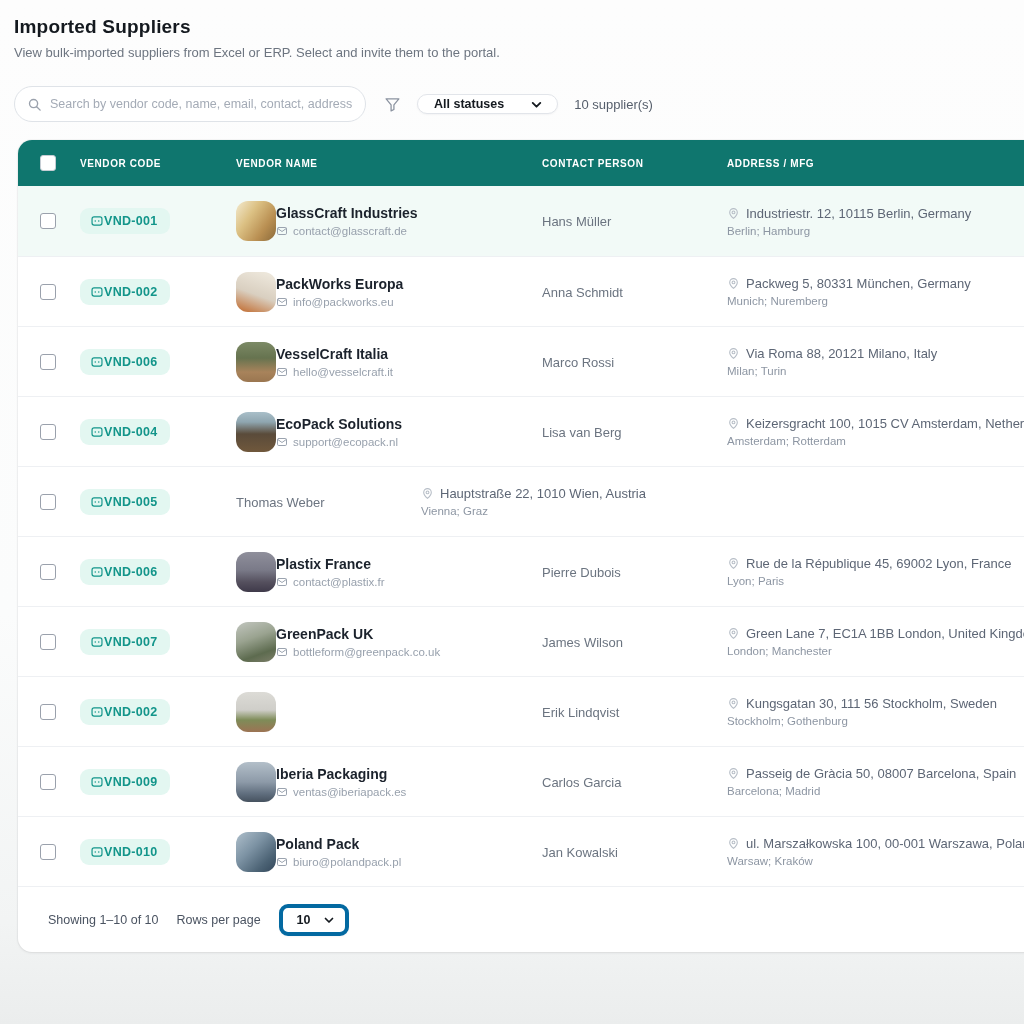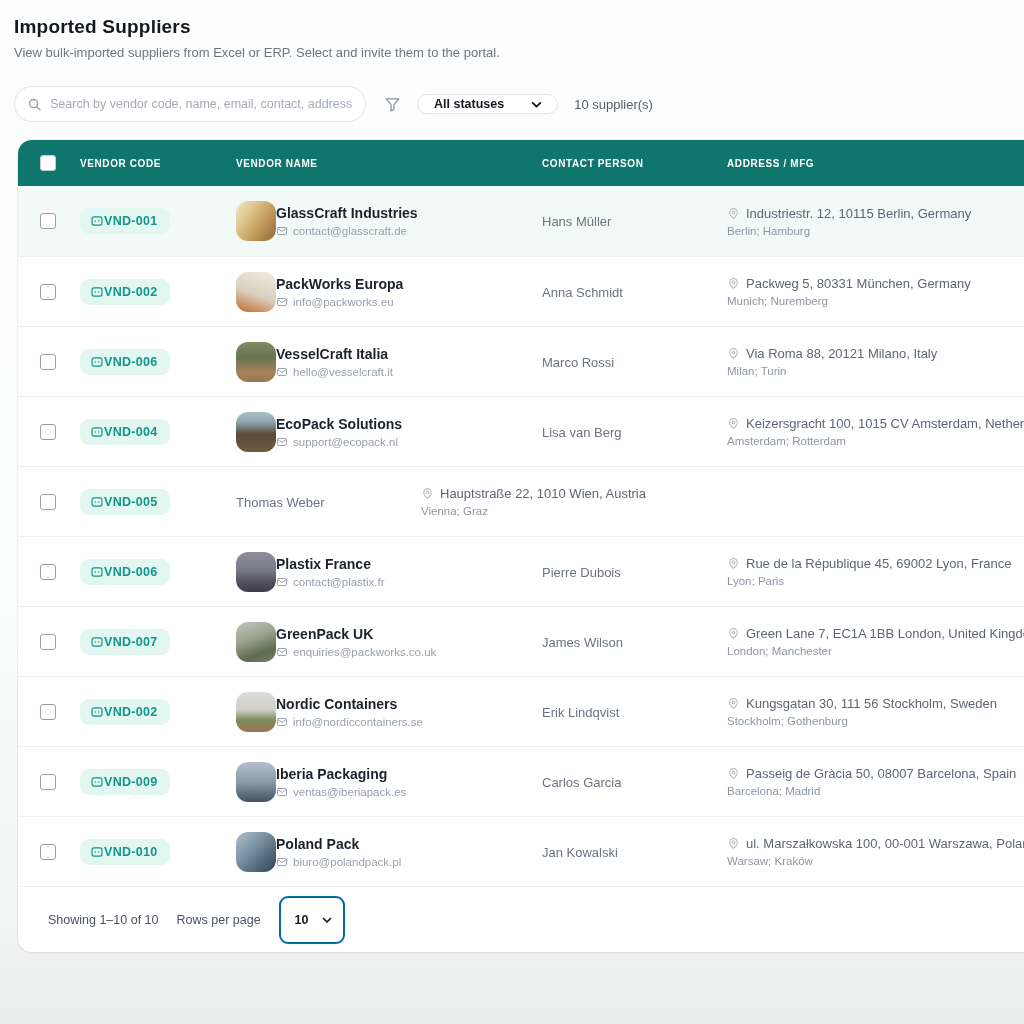--- a/index.html
+++ b/index.html
@@ -72,22 +72,22 @@
   .contact-name { font-size:13px; color:#6b7480; }
   .addr-line1 { display:flex; align-items:center; gap:6px; font-size:13px; color:#5d6675; white-space:nowrap; }
   .addr-line2 { margin-top:4px; font-size:11.5px; color:#8d96a3; white-space:nowrap; }
 
   .tfoot {
     display:flex; align-items:center; height:66px; border-top:1px solid #eef0f3;
     padding-left:30px; border-radius:0 0 14px 14px; gap:18px;
   }
   .foot-text { font-size:12.5px; color:#4a5361; }
   .rpp-select {
-    display:flex; align-items:center; gap:12px; height:48px; background:#fff;
-    border:2px solid #0369a1; border-radius:9px; padding:0 10px 0 14px;
+    display:flex; align-items:center; gap:12px; height:32px; background:#fff;
+    border:4px solid #0369a1; border-radius:9px; padding:0 10px 0 14px;
     box-shadow:0 1px 2px rgba(20,30,40,.04); cursor:pointer;
   }
   .rpp-select .sel-label { font-size:12.5px; font-weight:700; color:#14191f; }
 </style>
 </head>
 <body>
 
 <div class="page-header">
   <div class="page-title">Imported Suppliers</div>
   <div class="page-subtitle">View bulk-imported suppliers from Excel or ERP. Select and invite them to the portal.</div>
@@ -382,21 +382,21 @@
     </div>
     <div class="col-name name-cell">
       <div class="avatar" style="background: linear-gradient(160deg, rgb(194, 198, 191) 0%, rgb(154, 163, 144) 40%, rgb(93, 107, 79) 75%, rgb(125, 127, 106) 100%);"></div>
       <div>
         <div class="v-name">GreenPack UK</div>
         <div class="email-line">
           <svg width="12" height="12" viewBox="0 0 24 24" fill="none" stroke="#9aa3af" stroke-width="2" stroke-linecap="round" stroke-linejoin="round">
                 <rect x="3" y="5" width="18" height="14" rx="2.5"></rect>
                 <polyline points="3.5 7 12 13 20.5 7"></polyline>
               </svg>
-          <span>enquiries@packworks.co.uk</span>
+          <span>bottleform@greenpack.co.uk</span>
         </div>
       </div>
     </div>
     <div class="col-contact">
       <span class="contact-name">James Wilson</span>
     </div>
     <div class="col-addr">
       <div class="addr-line1">
         <svg width="13" height="13" viewBox="0 0 24 24" fill="none" stroke="#b7bec7" stroke-width="2" stroke-linecap="round" stroke-linejoin="round">
               <path d="M12 21s7-6.1 7-11a7 7 0 1 0-14 0c0 4.9 7 11 7 11z"></path>
@@ -417,30 +417,20 @@
         <svg width="14" height="14" viewBox="0 0 24 24" fill="none" stroke="#12958a" stroke-width="2" stroke-linecap="round">
               <rect x="3.5" y="5" width="17" height="14" rx="3.5"></rect>
               <circle cx="9" cy="12" r="1.3" fill="#12958a" stroke="none"></circle>
               <circle cx="15" cy="12" r="1.3" fill="#12958a" stroke="none"></circle>
             </svg>
         <span>VND-002</span>
       </span>
     </div>
     <div class="col-name name-cell">
       <div class="avatar" style="background: linear-gradient(rgb(220, 219, 214) 0%, rgb(207, 206, 201) 45%, rgb(126, 140, 88) 70%, rgb(156, 115, 84) 100%);"></div>
-      <div>
-        <div class="v-name">Nordic Containers</div>
-        <div class="email-line">
-          <svg width="12" height="12" viewBox="0 0 24 24" fill="none" stroke="#9aa3af" stroke-width="2" stroke-linecap="round" stroke-linejoin="round">
-                <rect x="3" y="5" width="18" height="14" rx="2.5"></rect>
-                <polyline points="3.5 7 12 13 20.5 7"></polyline>
-              </svg>
-          <span>info@nordiccontainers.se</span>
-        </div>
-      </div>
     </div>
     <div class="col-contact">
       <span class="contact-name">Erik Lindqvist</span>
     </div>
     <div class="col-addr">
       <div class="addr-line1">
         <svg width="13" height="13" viewBox="0 0 24 24" fill="none" stroke="#b7bec7" stroke-width="2" stroke-linecap="round" stroke-linejoin="round">
               <path d="M12 21s7-6.1 7-11a7 7 0 1 0-14 0c0 4.9 7 11 7 11z"></path>
               <circle cx="12" cy="10" r="2.6"></circle>
             </svg>

